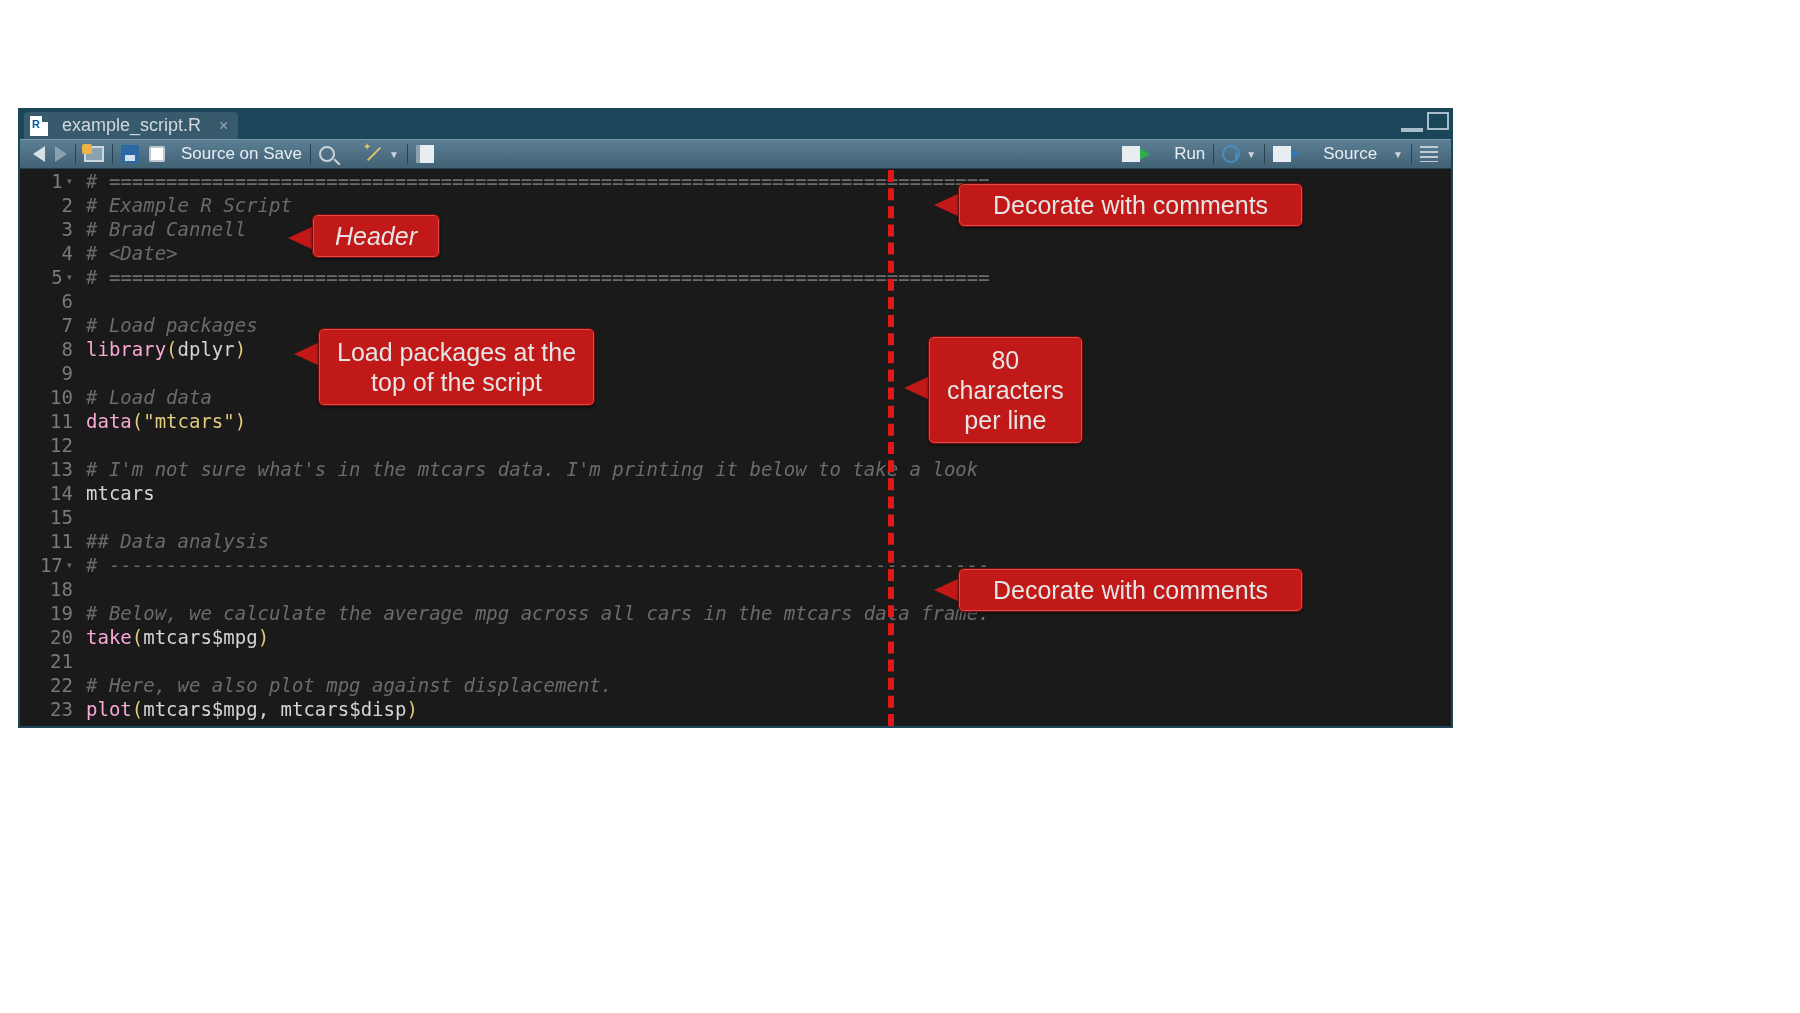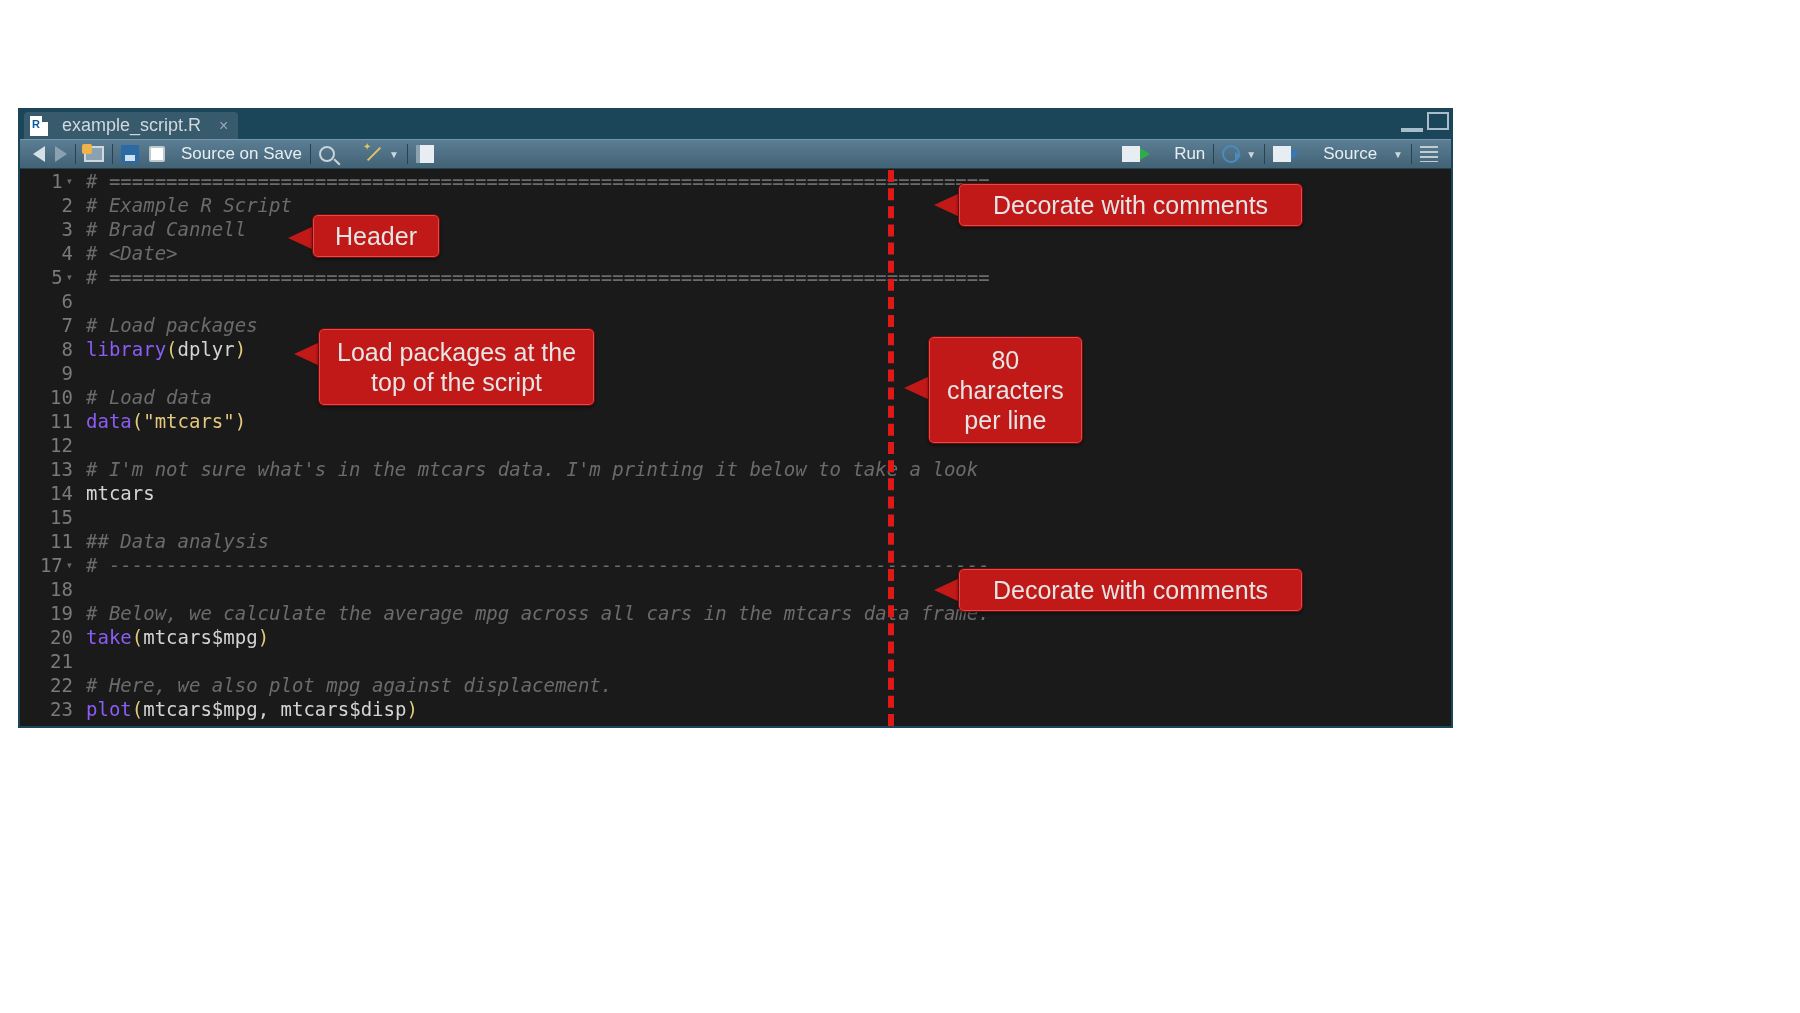--- a/index.html
+++ b/index.html
@@ -49,21 +49,21 @@
   .t-outline{width:18px;height:16px;display:inline-block;background:
      repeating-linear-gradient(#c0cbd2 0 2px, transparent 2px 5px);}
   
   .editor{position:absolute;left:0;top:59px;right:0;bottom:0;display:flex;background:#1a1a1a;}
   .gutter{width:58px;background:#1a1a1a;color:#7a7a7a;font-family:"Menlo","Consolas",monospace;font-size:19px;line-height:24px;text-align:right;padding:0 2px 0 0;}
   .gutter .gl{height:24px;display:flex;align-items:center;justify-content:flex-end;gap:3px;padding-right:3px;}
   .fold{font-size:12px;color:#6a6a6a;}
   .code{flex:1;position:relative;}
   pre.codeblock{font-family:"Menlo","Consolas",monospace;font-size:19px;line-height:24px;color:#d4d4d4;white-space:pre;padding-left:8px;}
   .c-comment{color:#6b6b6b;font-style:italic;}
-  .c-fn{color:#8b5cf6;}
+  .c-fn{color:#f9a8d4;}
   .c-id{color:#d4d4d4;}
   .c-str{color:#e3c97d;}
   .c-op{color:#d4d4d4;}
   .c-par{color:#e3c97d;}
   
   .ann{position:absolute;z-index:5;}
   .callout{background:#c11818;color:#e5e5e5;font-size:25px;line-height:1.2;border-radius:6px;
            border:1px solid #700b0b;box-shadow:inset 0 0 0 1px #e34a4a, 0 2px 3px rgba(0,0,0,.4);
            padding:8px 18px;text-align:center;position:relative;}
   .callout.sm{font-size:25px;padding:6px 22px;}
@@ -189,21 +189,21 @@
 <span class="c-fn">take</span><span class="c-par">(</span><span class="c-id">mtcars</span><span class="c-op">$</span><span class="c-id">mpg</span><span class="c-par">)</span>
 <span></span>
 <span class="c-comment"># Here, we also plot mpg against displacement.</span>
 <span class="c-fn">plot</span><span class="c-par">(</span><span class="c-id">mtcars</span><span class="c-op">$</span><span class="c-id">mpg</span><span class="c-op">, </span><span class="c-id">mtcars</span><span class="c-op">$</span><span class="c-id">disp</span><span class="c-par">)</span></pre>
     </div>
   </div>
 </div>
 
 <div class="vline" style="left:888px;top:170px;height:556px;"></div>
 
-<div class="ann" style="left:312px;top:214px;">
+<div class="ann" style="left:312px;top:214px;font-style:italic;">
   <div class="arrow-l" style="left:-24px;top:12px;"></div>
   <div class="callout sm"><span>Header</span></div>
 </div>
 
 <div class="ann" style="left:318px;top:328px;">
   <div class="arrow-l" style="left:-24px;top:14px;"></div>
   <div class="callout">
     <span>Load packages at the</span><br>
     <span>top of the script</span>
   </div>

